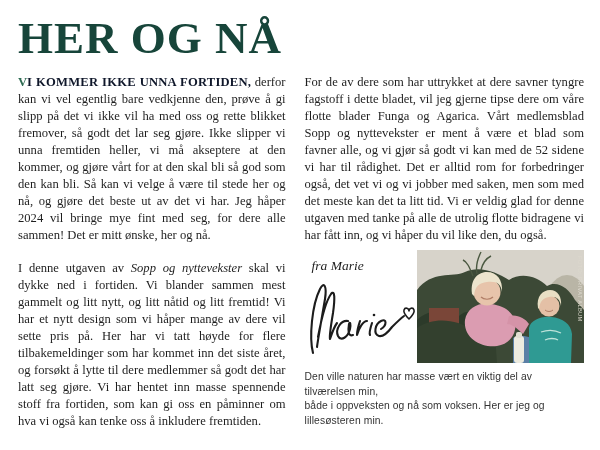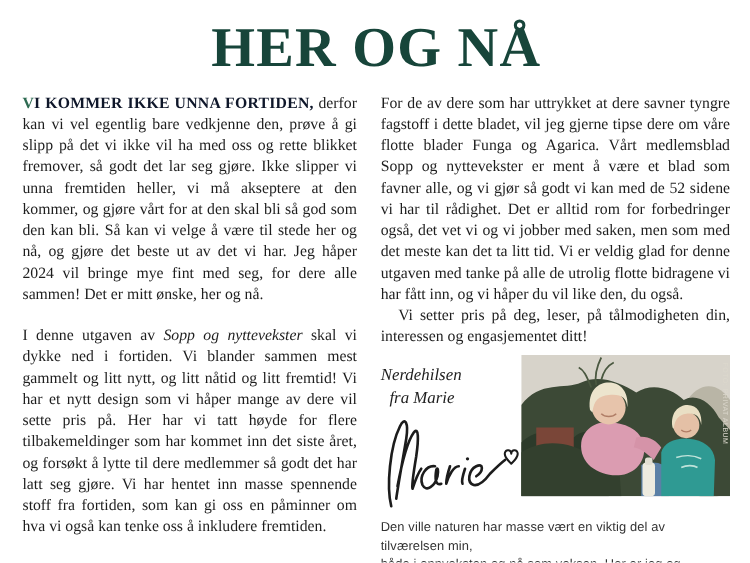--- a/index.html
+++ b/index.html
@@ -9,21 +9,20 @@
   }
   .page{padding:16px 16px 0 18px;}
   h1.headline{
     margin:0 0 13px 0;
     font-family:"Liberation Serif", serif;
     font-weight:bold;
     font-size:45px;
     line-height:1.0;
     letter-spacing:1px;
     color:#17453a;
-    text-align:center;
   }
   .columns{display:flex;gap:19px;}
   .col{box-sizing:border-box;}
   .col-left{width:268px;}
   .col-right{width:280px;}
   .col p{
     margin:0;
     font-size:12.6px;
     line-height:17px;
     text-align:justify;
@@ -57,26 +56,24 @@
 
   <div class="columns">
 
     <div class="col col-left">
       <p><span class="lead-initial">V</span><span class="lead-rest">I KOMMER IKKE UNNA FORTIDEN,</span><span> derfor kan vi vel egentlig bare vedkjenne den, prøve å gi slipp på det vi ikke vil ha med oss og rette blikket fremover, så godt det lar seg gjøre. Ikke slipper vi unna fremtiden heller, vi må akseptere at den kommer, og gjøre vårt for at den skal bli så god som den kan bli. Så kan vi velge å være til stede her og nå, og gjøre det beste ut av det vi har. Jeg håper 2024 vil bringe mye fint med seg, for dere alle sammen! Det er mitt ønske, her og nå.</span></p>
       <p><span>I denne utgaven av </span><span class="em">Sopp og nyttevekster</span><span> skal vi dykke ned i fortiden. Vi blander sammen mest gammelt og litt nytt, og litt nåtid og litt fremtid! Vi har et nytt design som vi håper mange av dere vil sette pris på. Her har vi tatt høyde for flere tilbakemeldinger som har kommet inn det siste året, og forsøkt å lytte til dere medlemmer så godt det har latt seg gjøre. Vi har hentet inn masse spennende stoff fra fortiden, som kan gi oss en påminner om hva vi også kan tenke oss å inkludere fremtiden.</span></p>
     </div>
 
     <div class="col col-right">
       <p>For de av dere som har uttrykket at dere savner tyngre fagstoff i dette bladet, vil jeg gjerne tipse dere om våre flotte blader Funga og Agarica. Vårt medlemsblad Sopp og nyttevekster er ment å være et blad som favner alle, og vi gjør så godt vi kan med de 52 sidene vi har til rådighet. Det er alltid rom for forbedringer også, det vet vi og vi jobber med saken, men som med det meste kan det ta litt tid. Vi er veldig glad for denne utgaven med tanke på alle de utrolig flotte bidragene vi har fått inn, og vi håper du vil like den, du også.</p>
-      <p class="indent-first">Vi setter pris på deg, leser, på tålmodigheten din, interessen og engasjementet ditt!</p>
 
       <div class="closing-row">
         <div class="closing-left">
           <div class="closing-text">
-            <div class="l1">Nerdehilsen</div>
             <div class="l2">fra Marie</div>
           </div>
 
           <svg class="signature" width="118" height="80" viewBox="0 0 118 80" aria-label="Marie">
             <g fill="none" stroke="#1c1c1c" stroke-width="2.1" stroke-linecap="round" stroke-linejoin="round">
               <path d="M8,76 C4,60 7,28 15,12 C19,4 22,9 20,22 C17,40 13,62 12,70 M13,60 C16,44 21,24 26,17 C30,12 30,22 28,36 C26,48 24,60 25,62 C27,56 29,50 32,46"></path>
               <path d="M43,44 C36,43 30,52 33,59 C36,65 43,60 45,52 C46,47 45,44 44,47 C43,53 43,60 48,58 M55,44 C53,50 52,56 52,58 C54,51 58,44 62,44 M67,46 C65,52 64,56 65,58 M76,52 C82,48 82,41 76,44 C70,47 68,57 74,59 C79,60 84,54 87,50 C91,46 95,42 99,39"></path>
               <circle cx="69" cy="38" r="1.3" fill="#1c1c1c" stroke="none"></circle>
               <path stroke-width="1.6" d="M104,42 c-3,-3 -6,-6 -5,-9 c1,-3 5,-2 5,1 c0,-3 4,-4 5,-1 c1,3 -2,6 -5,9 z"></path>
             </g>

